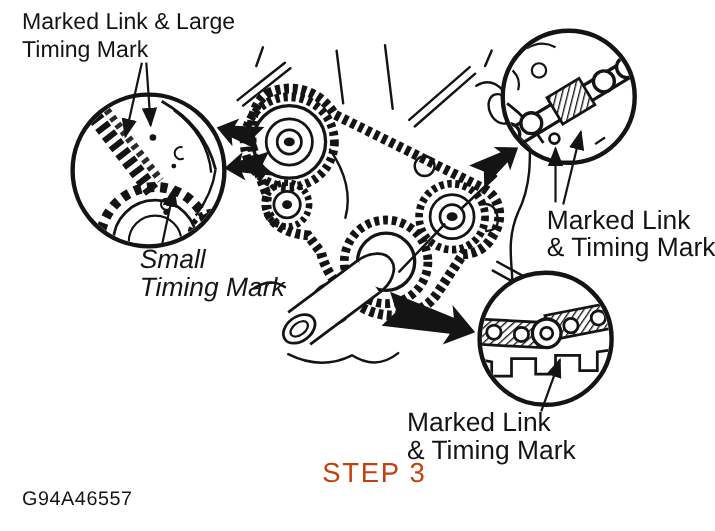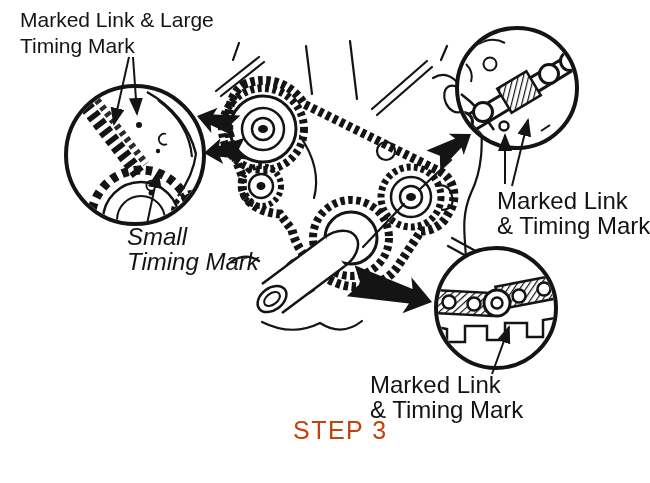--- a/index.html
+++ b/index.html
@@ -220,14 +220,15 @@
     <div>Marked Link</div>
     <div>&amp; Timing Mark</div>
   </div>
 
   <div class="label" style="left:370px; top:372px;">
     <div>Marked Link</div>
     <div>&amp; Timing Mark</div>
   </div>
 
   <div class="step">STEP 3</div>
+  <div class="figcode">G94A46557</div>
 
 </div>
 
 </body></html>

